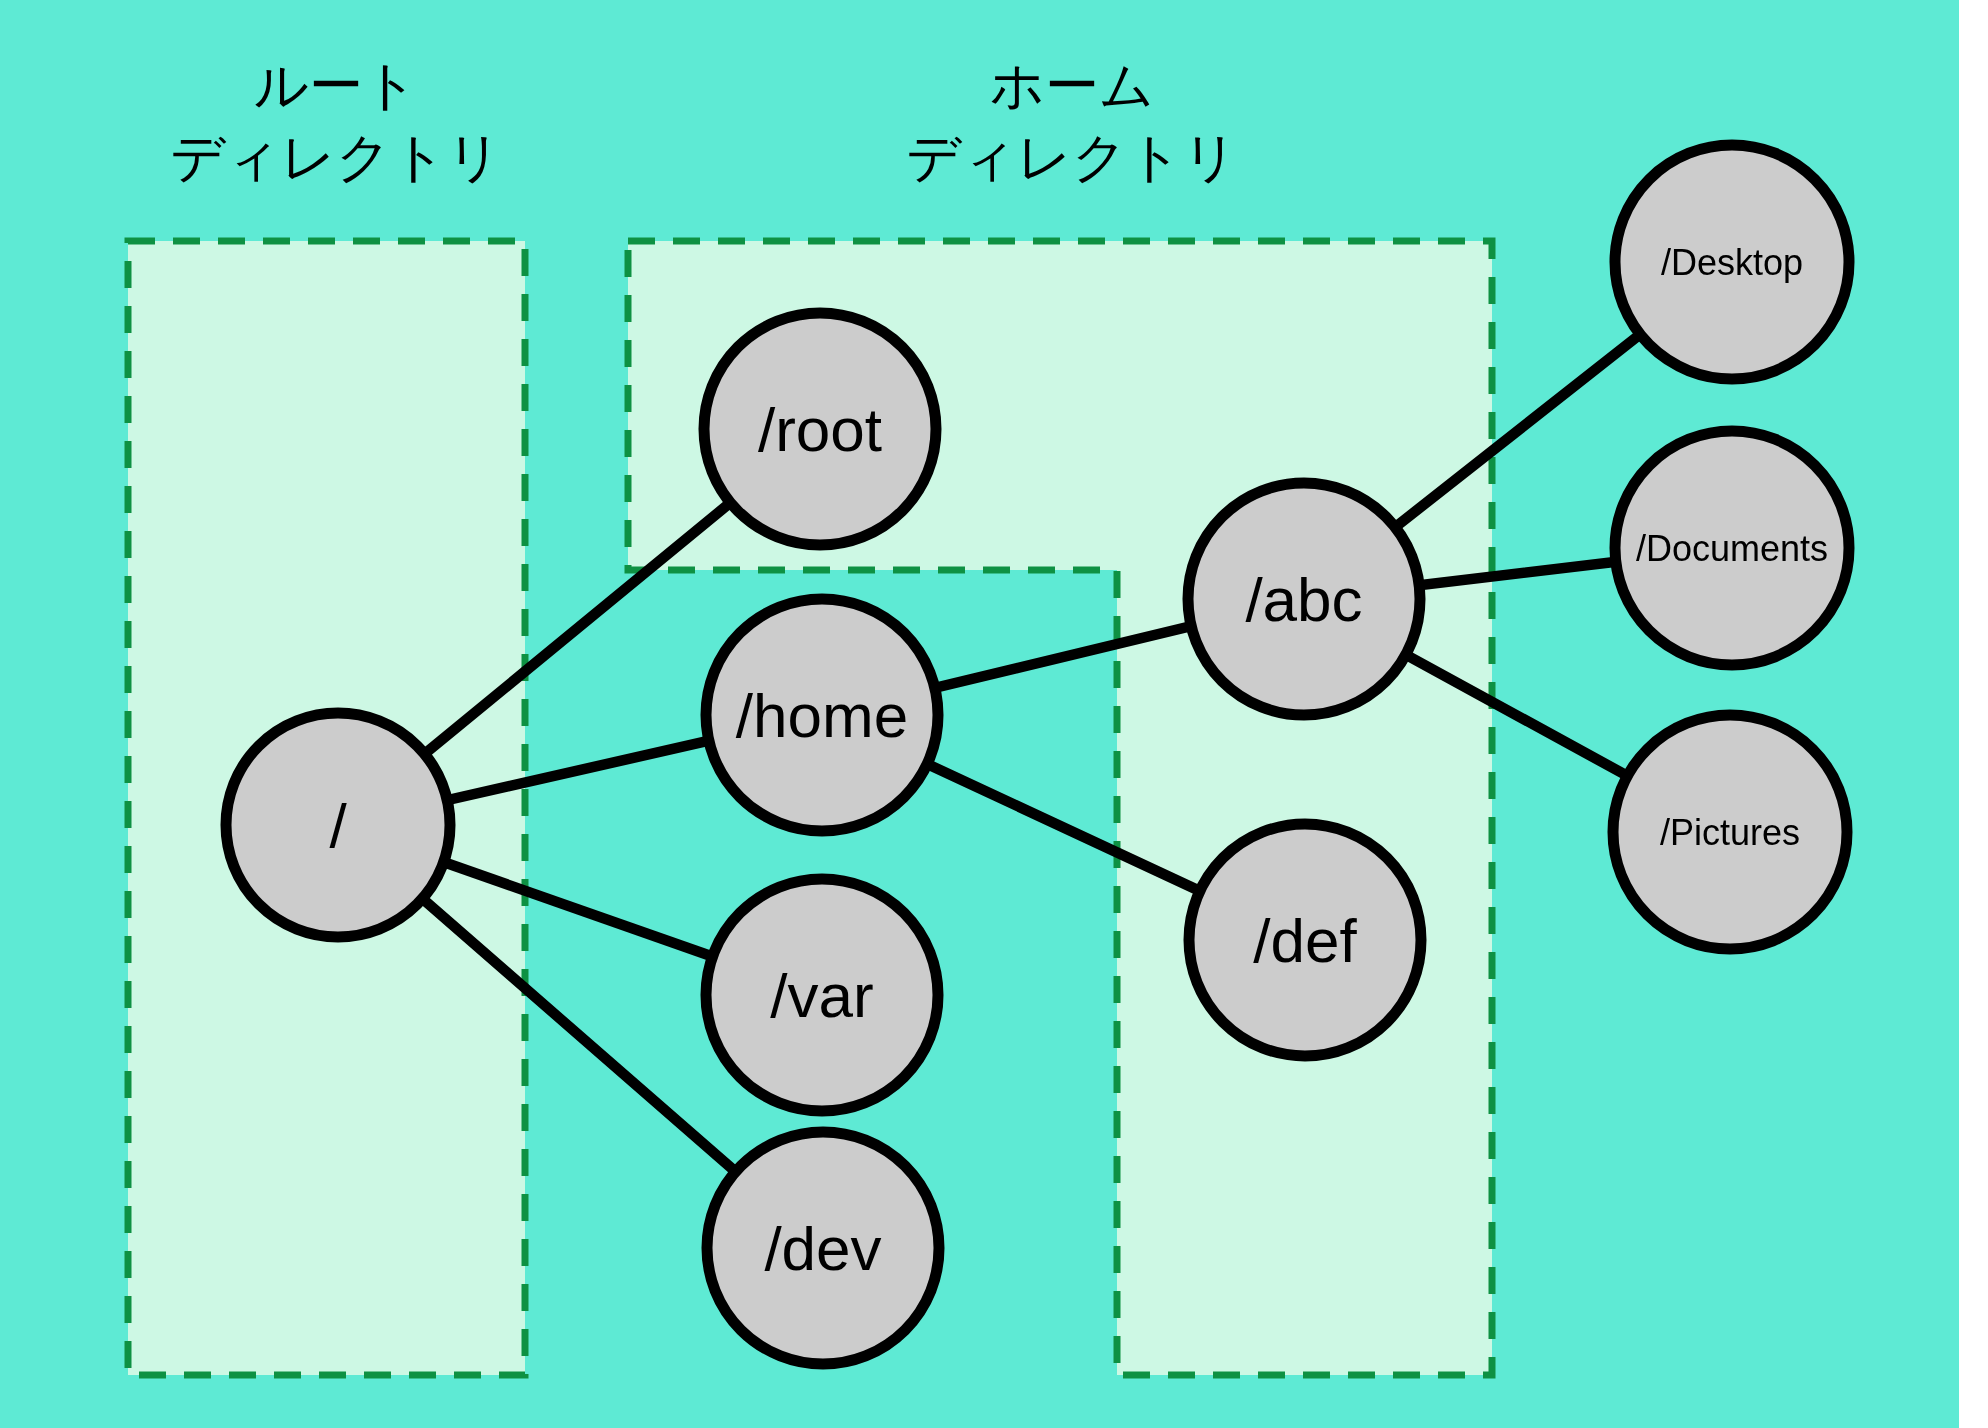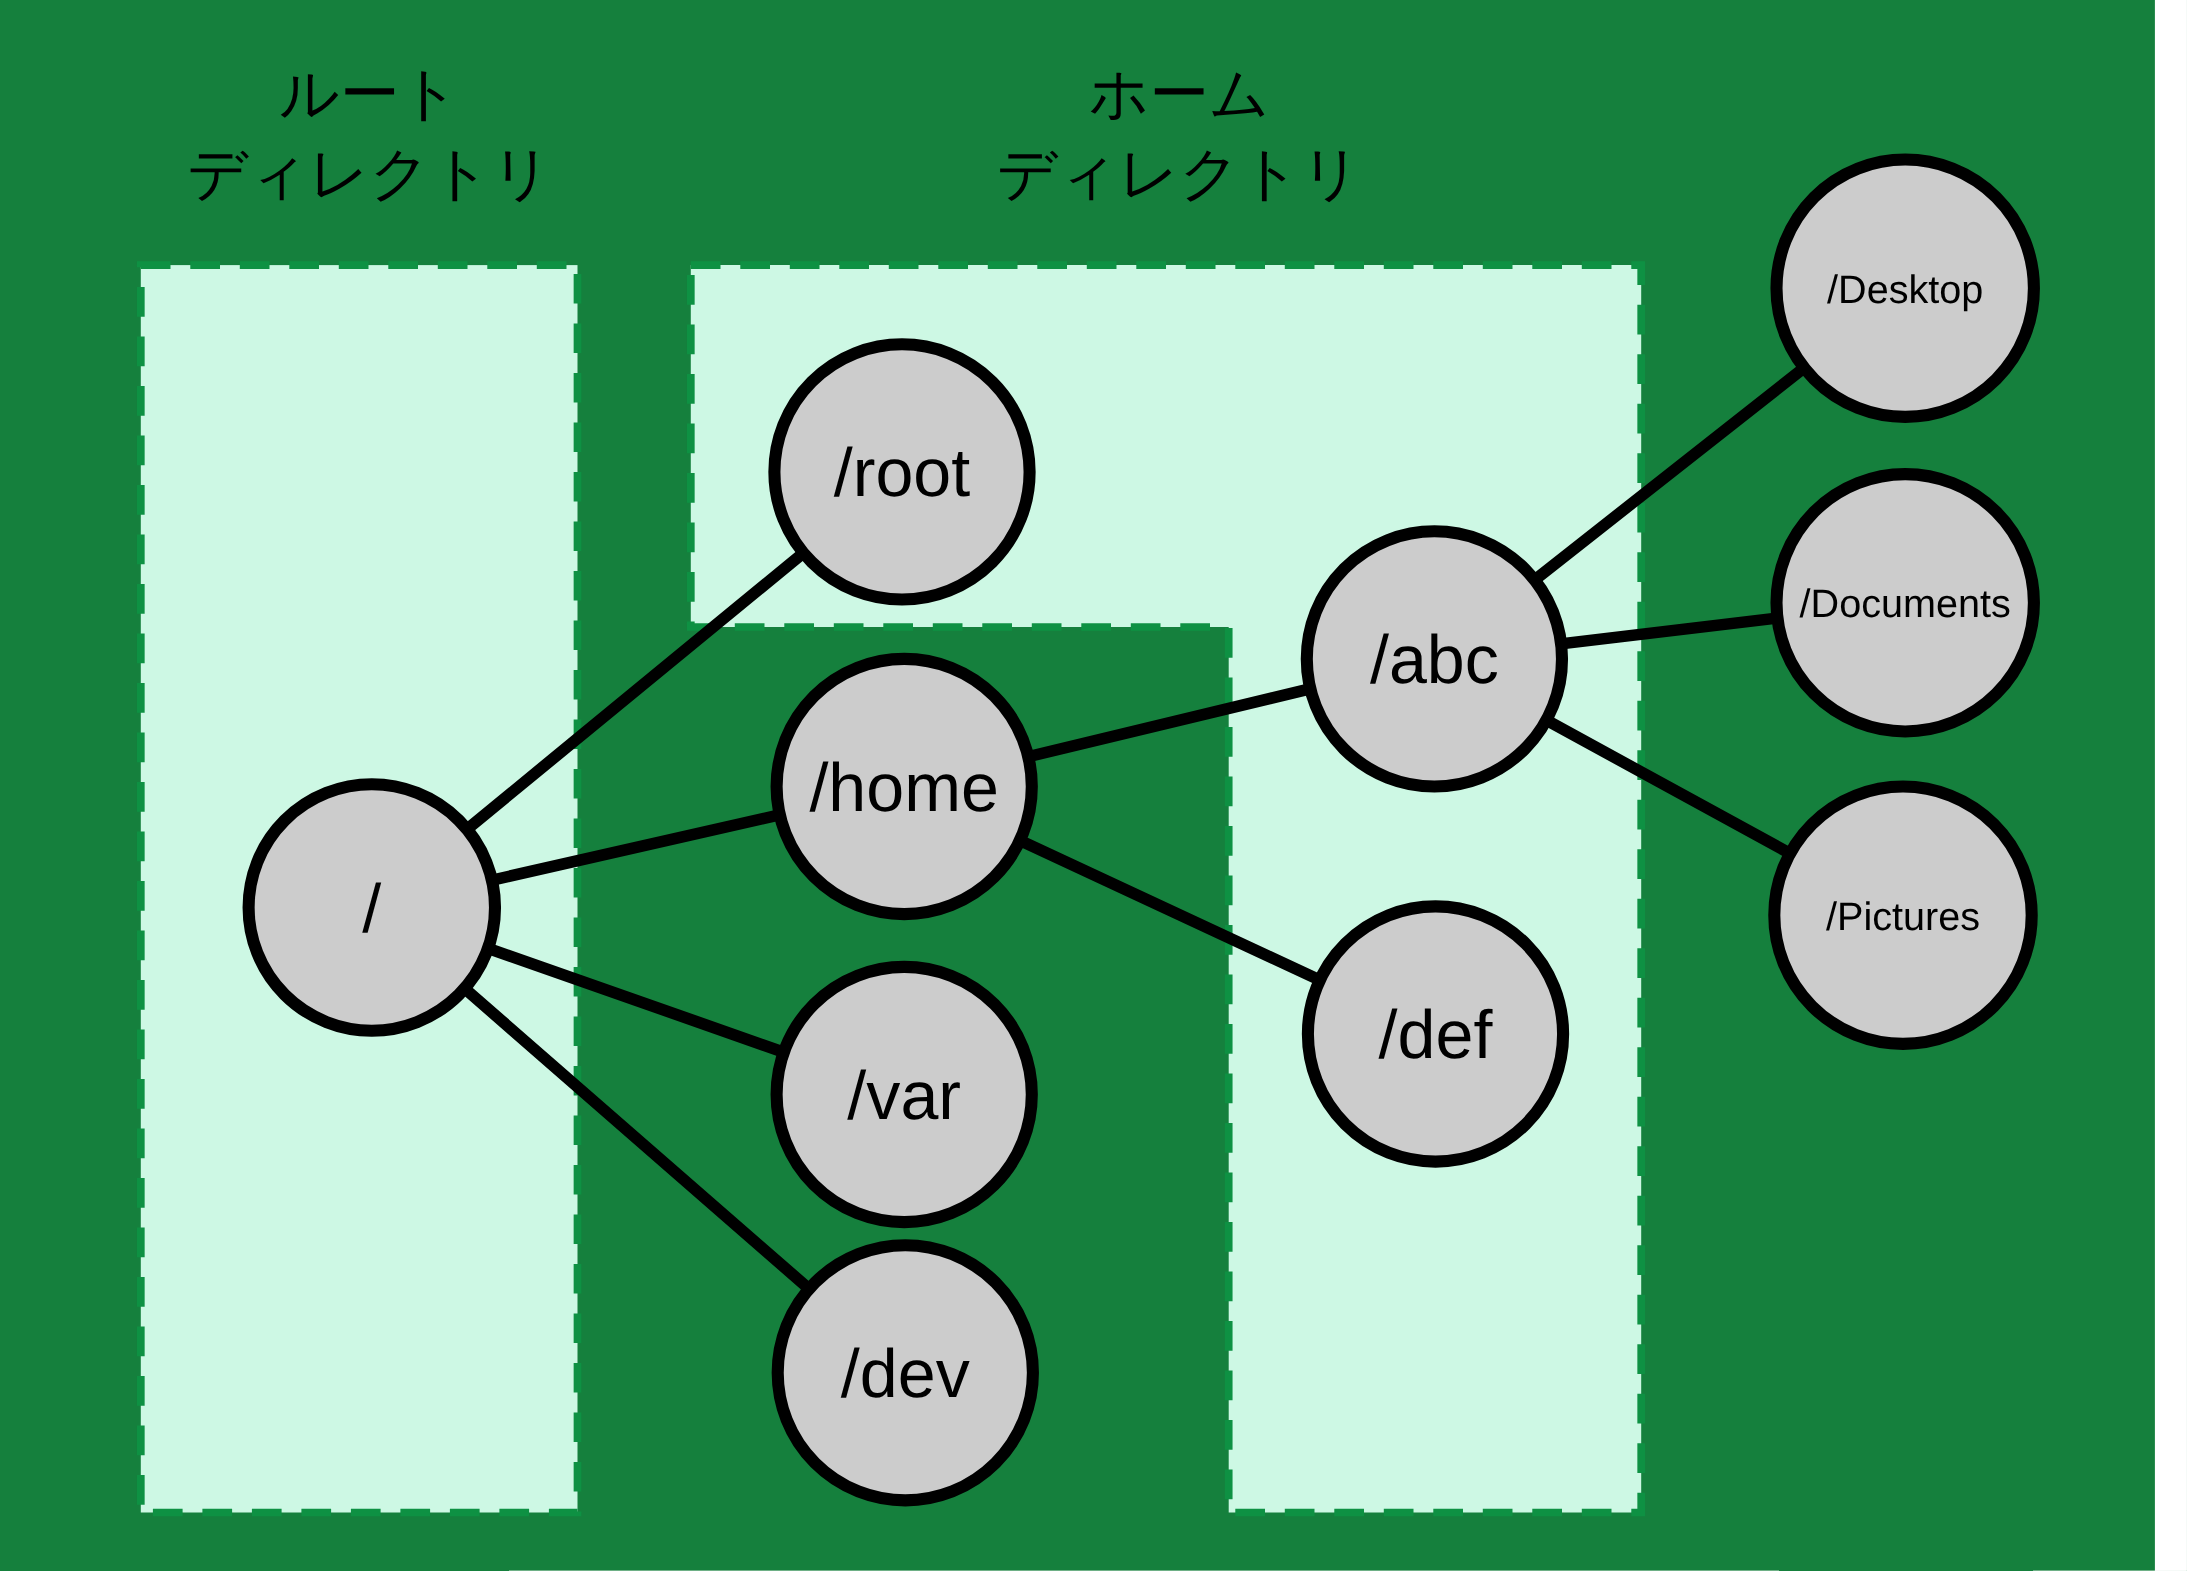--- a/index.html
+++ b/index.html
@@ -4,21 +4,21 @@
 <style>
   :root{
     --region_fill:#cdf8e4;
     --region_border:#0e9143;
     --node_fill:#cccccc;
     --node_border:#000000;
     --edge_color:#000000;
     --text_color:#000000;
   }
   html,body{margin:0;padding:0;background:#ffffff;}
-  .canvas{width:1959px;height:1428px;position:relative;background:#15803d;}
+  .canvas{width:1959px;height:1428px;position:relative;background:#5eead4;}
   svg{display:block;}
   .region{
     fill:var(--region_fill);
     stroke:var(--region_border);
     stroke-width:7;
     stroke-dasharray:27 18;
   }
   .edge{
     stroke:var(--edge_color);
     stroke-width:10.5;

